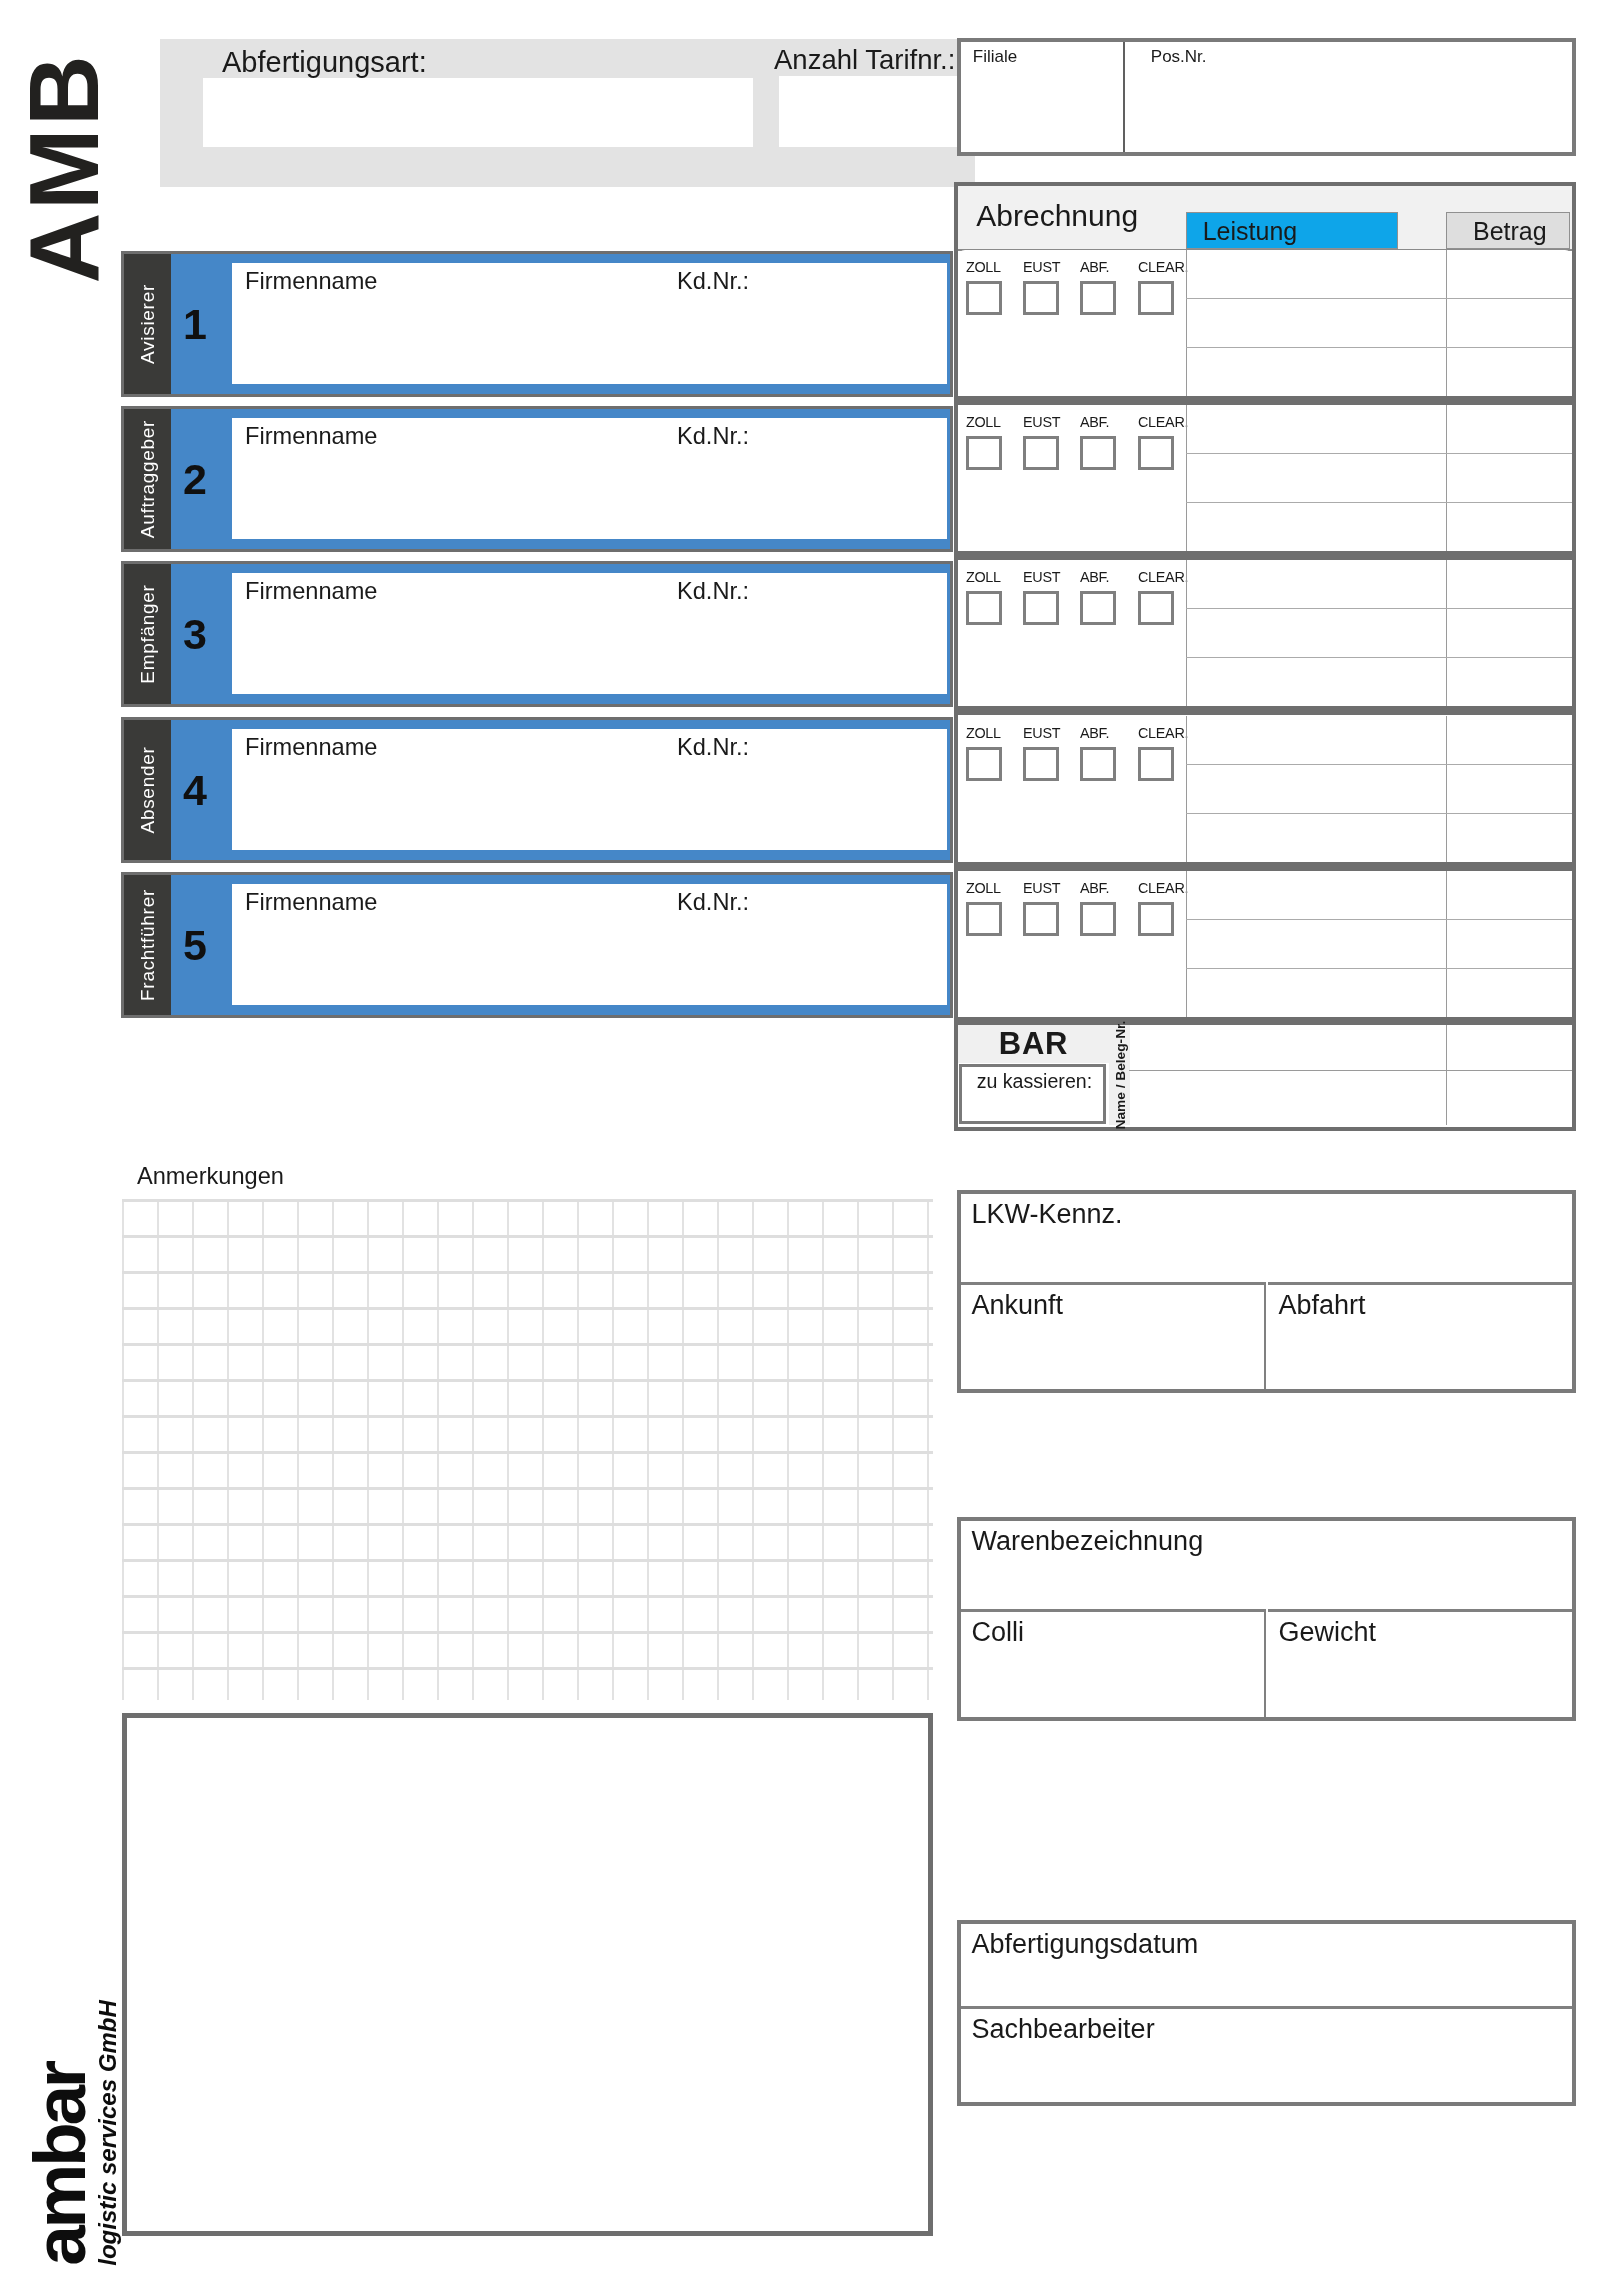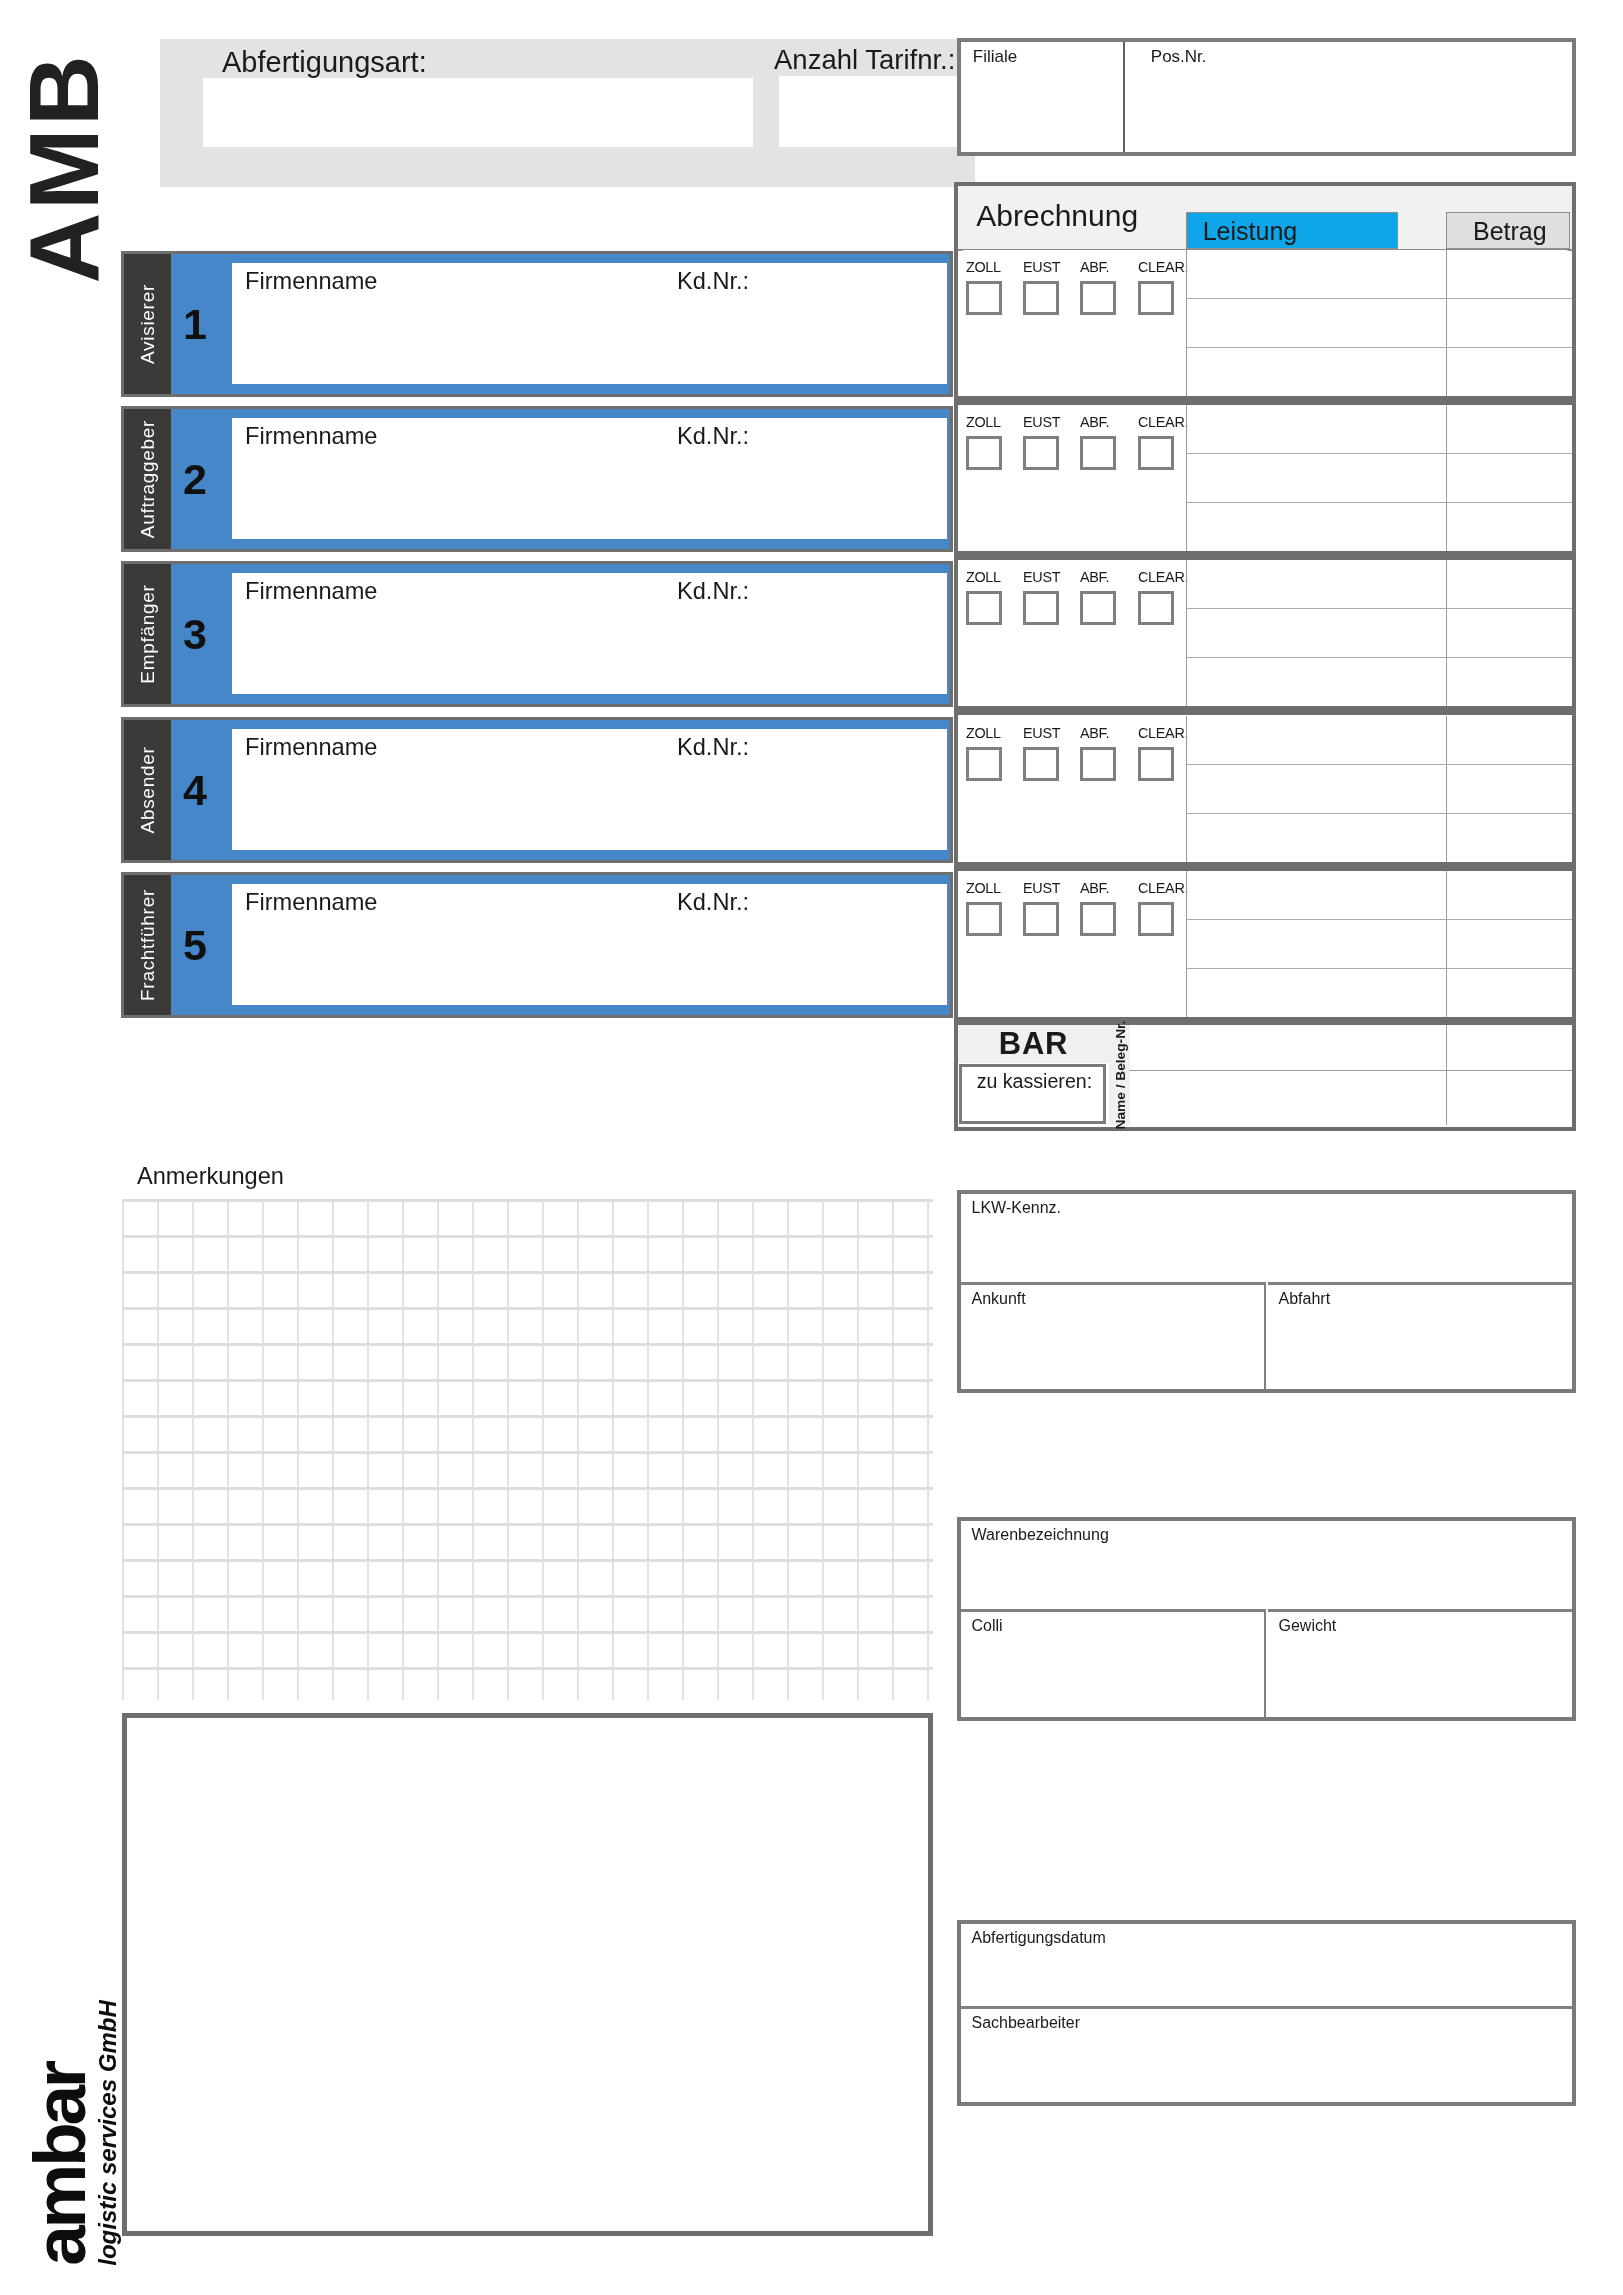--- a/index.html
+++ b/index.html
@@ -84,21 +84,21 @@
       repeating-linear-gradient(to right,#e2e2e2 0 2px,transparent 2px 35px);
     background-color:#fff;}
 
   
   .big-box{position:absolute;left:122px;top:1713px;width:811px;height:523px;background:#fff;
     border:5.9px solid #6e6e6e;box-sizing:border-box;}
 
   
   .rbox{position:absolute;left:957px;width:619px;background:#fff;
     border:4.6px solid #7a7a7a;box-sizing:border-box;}
-  .rbox .lbl{position:absolute;left:10.5px;top:5.2px;font-size:16px;}
+  .rbox .lbl{position:absolute;left:10.5px;top:5.2px;font-size:27px;}
   .lkw-box{top:1190px;height:203px;}
   .waren-box{top:1517px;height:204px;}
   .datum-box{top:1920px;height:186px;}
   .rbox-top{position:absolute;left:0;right:0;top:0;height:88px;}
   .rbox-bl{position:absolute;left:0;top:88px;bottom:0;width:305px;
     border-top:3.3px solid #808080;border-right:2px solid #808080;box-sizing:border-box;}
   .rbox-br{position:absolute;left:307px;top:88px;bottom:0;right:0;
     border-top:3.3px solid #808080;box-sizing:border-box;}
   .datum-top{position:absolute;left:0;right:0;top:0;height:82px;}
   .datum-bottom{position:absolute;left:0;right:0;top:82px;bottom:0;border-top:3.9px solid #808080;box-sizing:border-box;}

